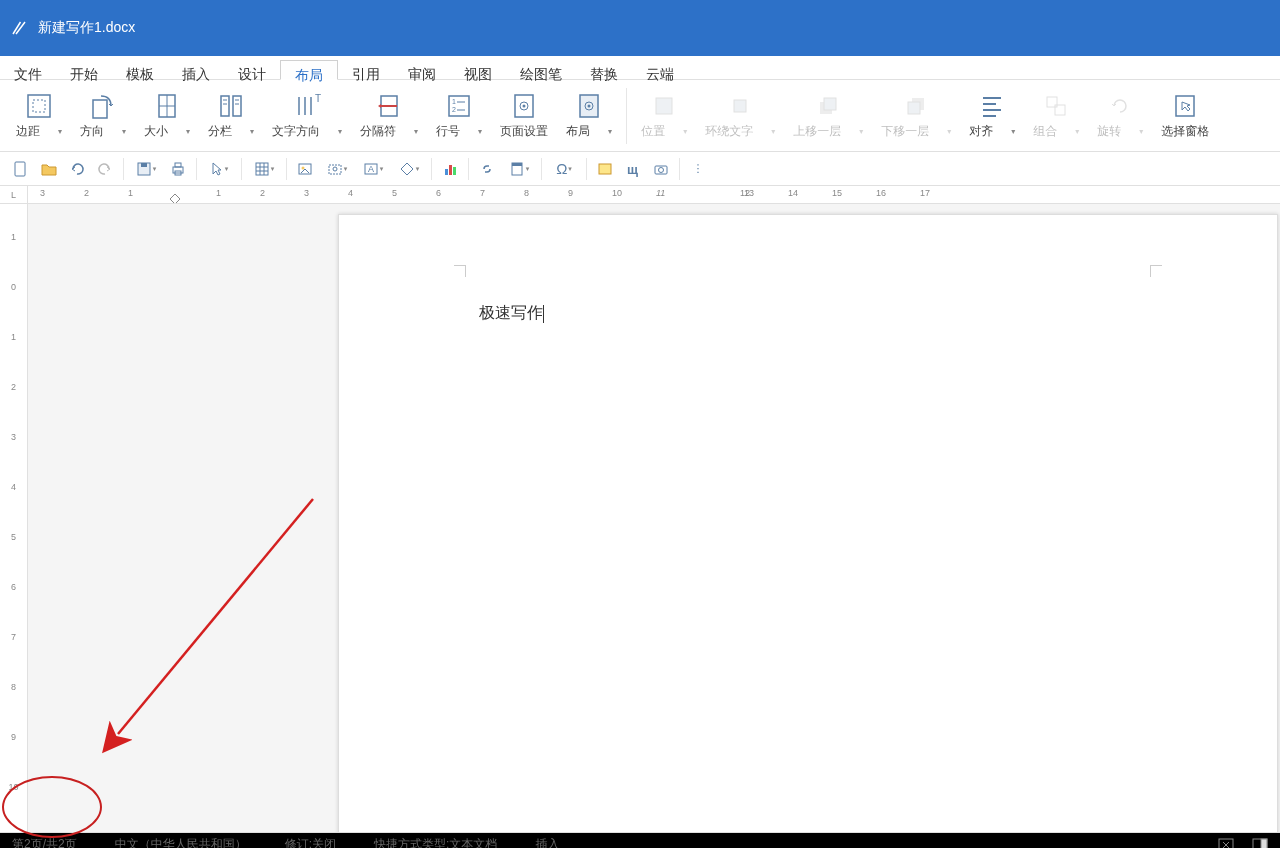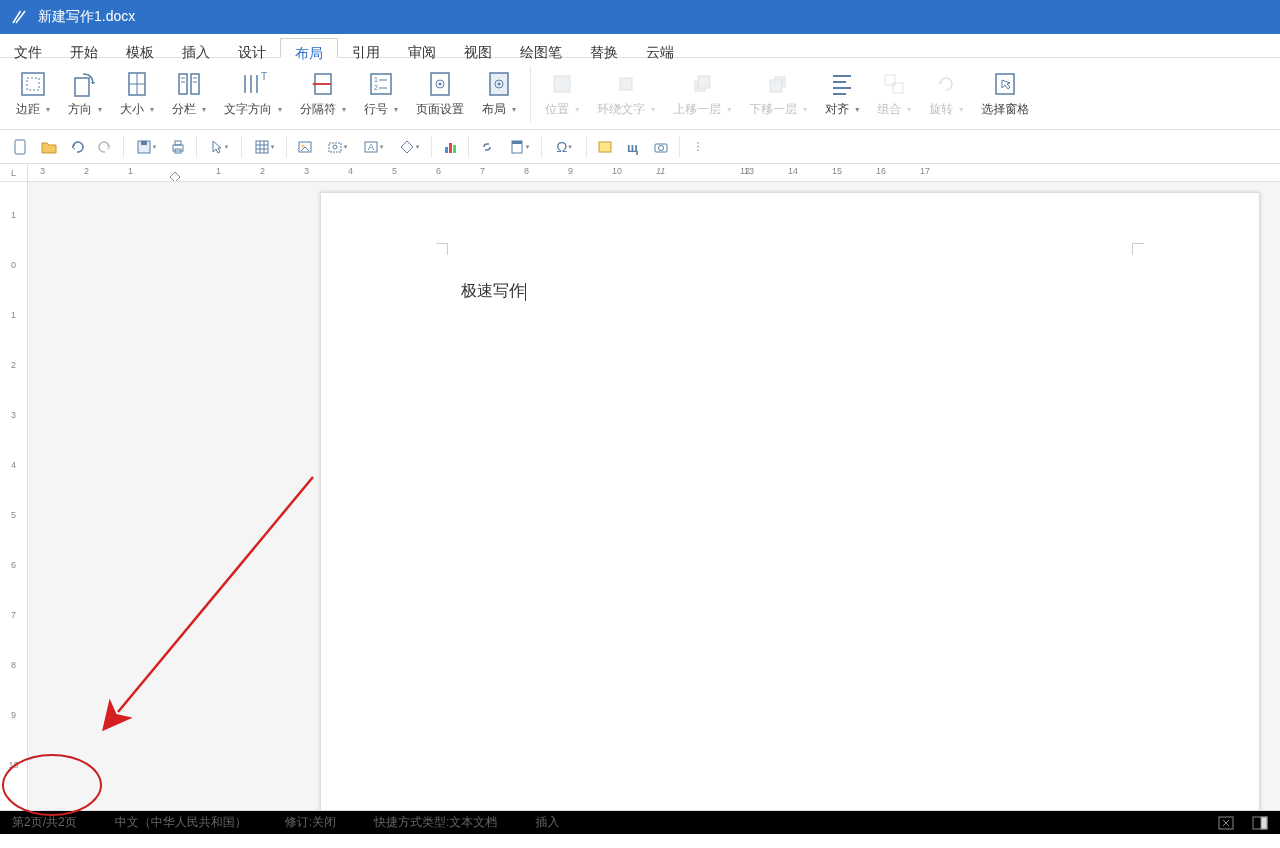--- a/index.html
+++ b/index.html
@@ -1,47 +1,47 @@
 <!DOCTYPE html>
 <html><head>
 <meta charset="utf-8">
 <style>
 * { margin: 0; padding: 0; box-sizing: border-box; font-family: "Microsoft YaHei", SimSun, sans-serif; }
 body { font-size: 13px; color: #333; overflow: hidden; background: #fff; }
-.title-bar { background: #2d71c8; height: 34px; display: flex; align-items: center; padding: 0 10px; color: white; }
+.title-bar { background: #2d71c8; height: 56px; display: flex; align-items: center; padding: 0 10px; color: white; }
 .title-bar .icon { width: 18px; height: 18px; margin-right: 10px; }
 .title-bar .icon svg { width: 18px; height: 18px; }
 .title-bar .title { font-size: 14px; }
 .menu-bar { height: 24px; padding-top: 4px; display: flex; border-bottom: 1px solid #e0e0e0; background: #fff; }
 .menu-item { padding: 6px 14px; cursor: pointer; font-size: 14px; color: #333; }
 .menu-item.active { border: 1px solid #d0d0d0; border-bottom: 1px solid #fff; background: #fefefe; color: #2d71c8; margin-bottom: -1px; }
 .ribbon { height: 72px; display: flex; align-items: center; padding: 4px 8px; border-bottom: 1px solid #e0e0e0; background: #fff; gap: 2px; }
 .ribbon-btn { display: flex; flex-direction: column; align-items: center; padding: 4px 8px; cursor: pointer; min-width: 46px; }
 .ribbon-btn.disabled { opacity: 0.35; }
 .ribbon-btn .ico { width: 30px; height: 30px; display: flex; align-items: center; justify-content: center; }
-.ribbon-btn .lbl { font-size: 12px; margin-top: 2px; color: #444; display: flex; align-items: center; gap: 6px; }
+.ribbon-btn .lbl { font-size: 12px; margin-top: 2px; color: #444; display: flex; align-items: center; gap: 18px; }
 .ribbon-btn .lbl .dd { font-size: 8px; color: #888; }
 .ribbon-sep { width: 1px; height: 56px; background: #e6e6e6; margin: 0 4px; }
 .qat { height: 34px; display: flex; align-items: center; padding: 4px 8px; gap: 2px; border-bottom: 1px solid #e0e0e0; background: #fff; }
 .qat-btn { width: 26px; height: 26px; display: flex; align-items: center; justify-content: center; cursor: pointer; border-radius: 2px; }
 .qat-btn.dd { width: 34px; }
 .qat-btn .dd-ar { font-size: 7px; color: #888; margin-left: 1px; }
 .qat-sep { width: 1px; height: 22px; background: #e6e6e6; margin: 0 3px; }
 .workspace { position: relative; display: flex; height: calc(100vh - 38px - 34px - 72px - 34px - 24px); background: #f5f5f5; }
 .vruler { width: 28px; background: #fff; border-right: 1px solid #e0e0e0; font-size: 9px; color: #888; text-align: center; position: relative; }
 .vruler .corner { height: 18px; border-bottom: 1px solid #e0e0e0; font-size: 9px; display:flex; align-items:center; justify-content:center;}
 .vruler .ticks { position: relative; }
 .vruler .tick { position: absolute; left: 0; right: 0; text-align: center; }
 .hruler-wrap { flex: 1; display: flex; flex-direction: column; }
 .hruler { height: 18px; background: #fff; border-bottom: 1px solid #e0e0e0; position: relative; font-size: 9px; color: #888; overflow: hidden; }
 .hruler .ticks { position: relative; height: 100%; }
 .hruler .tick { position: absolute; top: 2px; }
 .hruler .indent { position: absolute; top: 8px; width: 10px; height: 8px; }
 .doc-area { flex: 1; background: #f5f5f5; position: relative; overflow: hidden; }
-.page { position: absolute; left: 292px; top: 10px; width: 940px; height: 620px; background: #fff; box-shadow: 0 0 4px rgba(0,0,0,0.15); border: 1px solid #ddd; }
+.page { position: absolute; left: 310px; top: 10px; width: 940px; height: 620px; background: #fff; box-shadow: 0 0 4px rgba(0,0,0,0.15); border: 1px solid #ddd; }
 .page .margin-tl { position: absolute; left: 115px; top: 50px; width: 12px; height: 12px; border-left: 1px solid #ccc; border-bottom: 1px solid #ccc; transform: rotate(180deg); }
 .page .margin-tr { position: absolute; right: 115px; top: 50px; width: 12px; height: 12px; border-right: 1px solid #ccc; border-bottom: 1px solid #ccc; transform: rotate(180deg); }
 .page .text { position: absolute; left: 140px; top: 88px; font-size: 16px; color: #333; }
 .page .cursor { display: inline-block; width: 1px; height: 18px; background: #333; vertical-align: middle; }
 .arrow-annotation { position: absolute; left: 30px; top: 280px; pointer-events: none; }
 .circle-annotation { position: absolute; left: 2px; bottom: -6px; width: 100px; height: 62px; border: 2px solid #c72020; border-radius: 50%; pointer-events: none; }
 .status-bar { height: 24px; display: flex; align-items: center; padding: 0 8px; background: #000000; border-top: 1px solid #e0e0e0; font-size: 12px; color: #666; gap: 30px; }
 .status-bar .right { margin-left: auto; display: flex; gap: 10px; }
 .status-bar .sbtn { cursor: pointer; padding: 2px 4px; }
 svg { display: block; }

